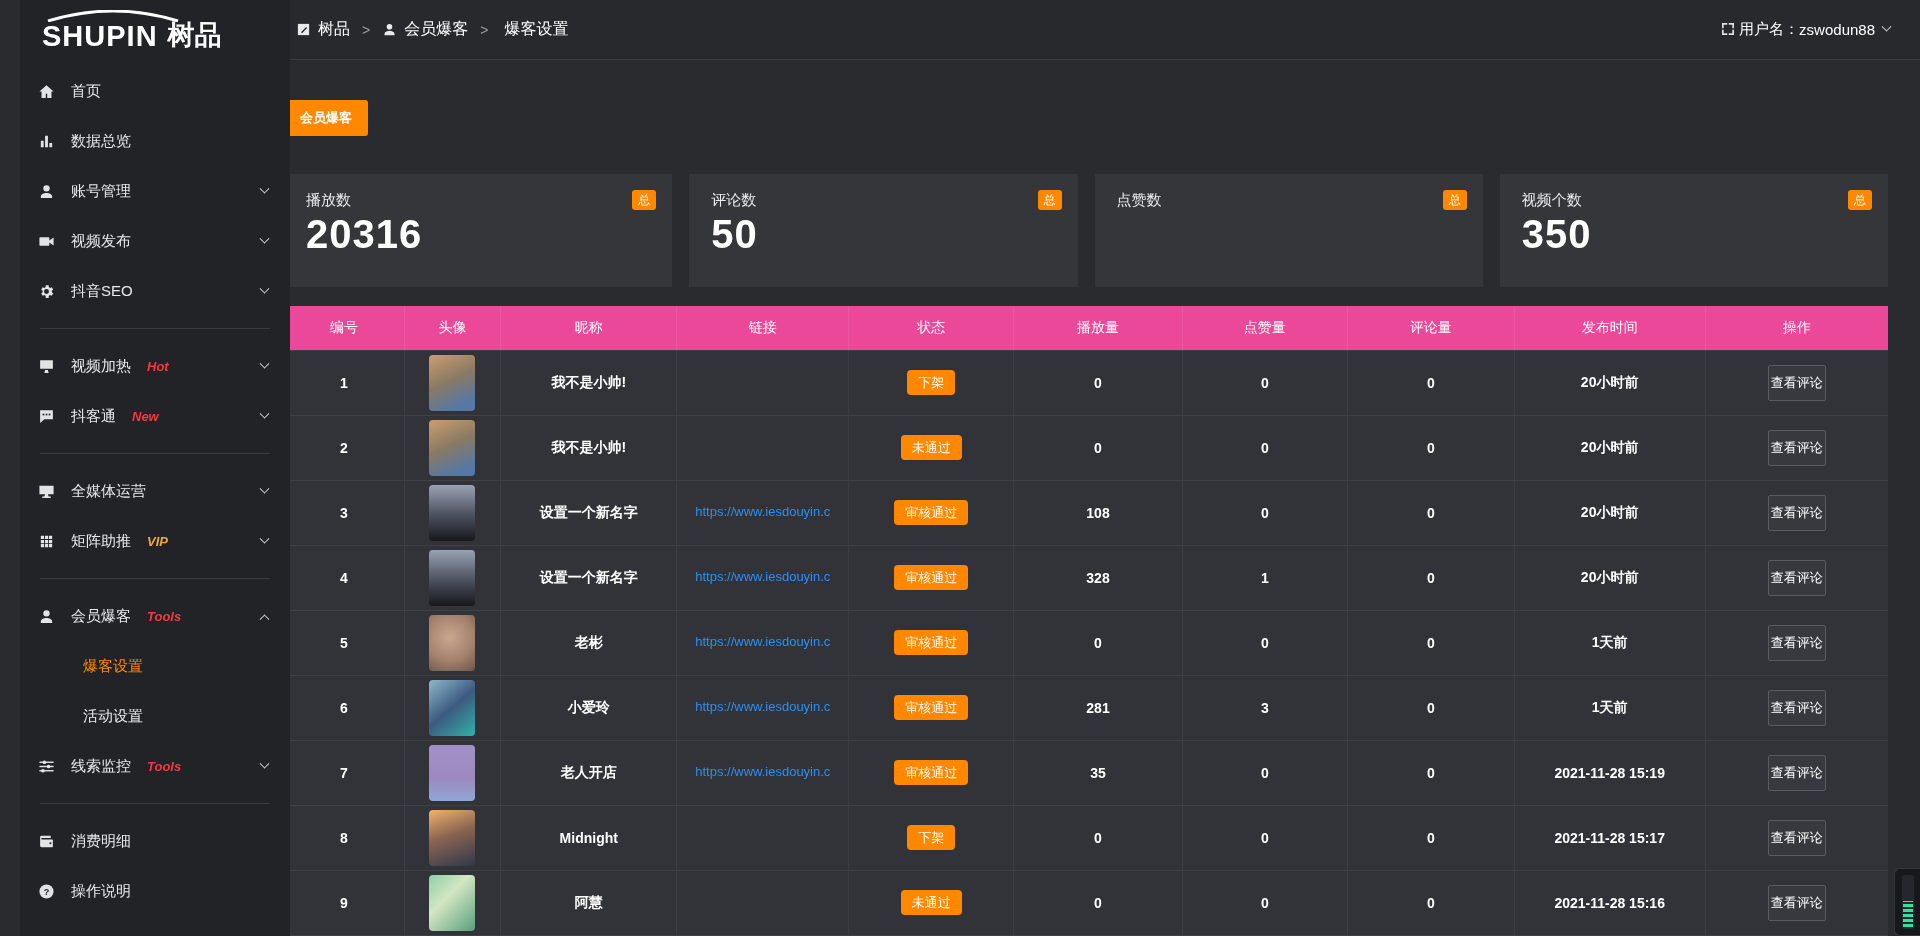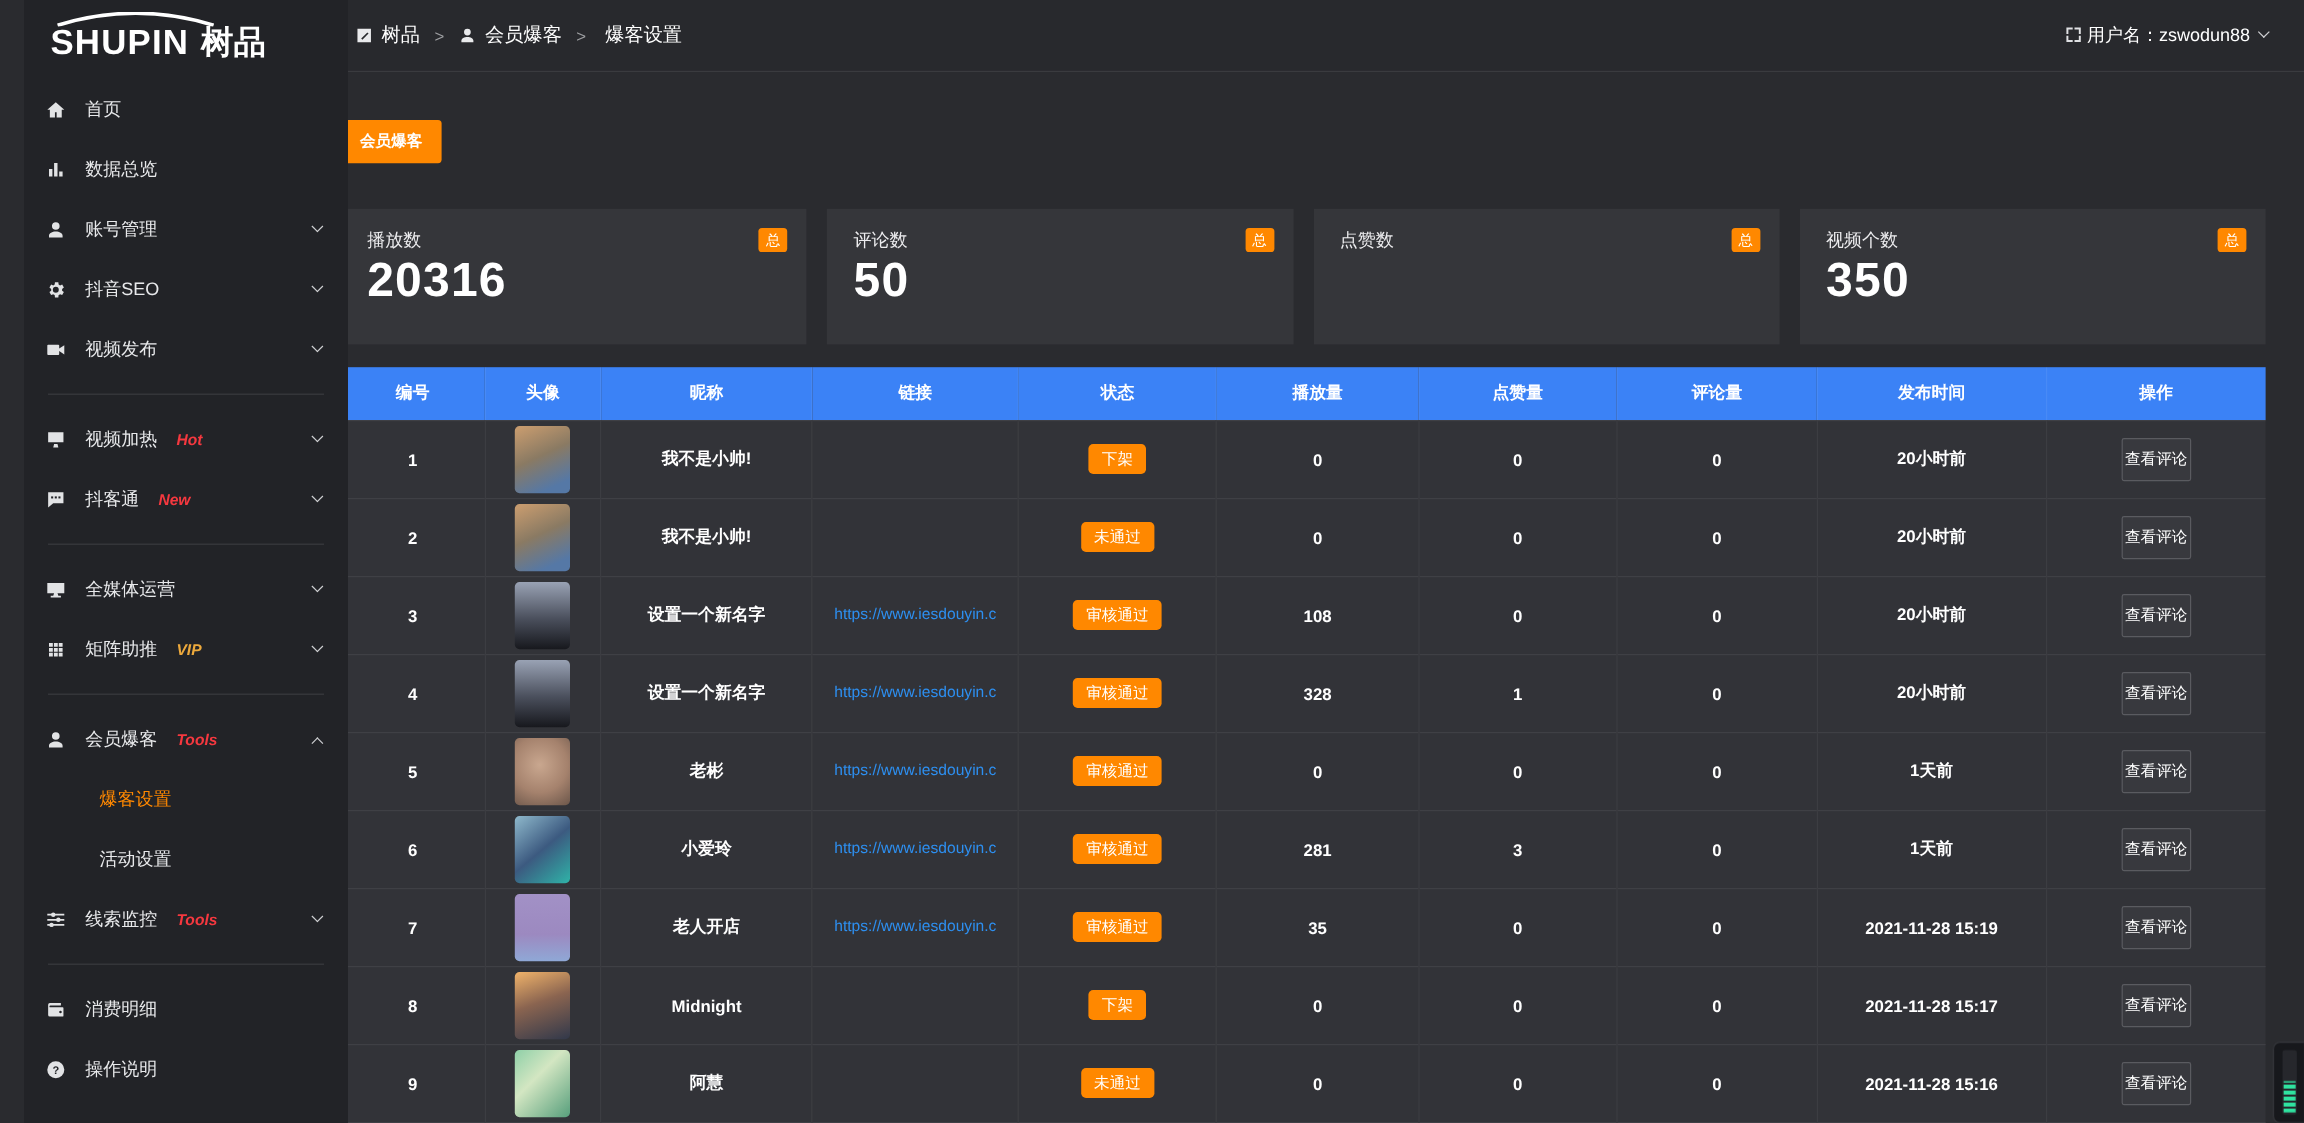--- a/index.html
+++ b/index.html
@@ -47,21 +47,21 @@
     font-family:inherit; padding:9px 16px; border-radius:3px; cursor:pointer; font-weight:700; }
   .stats { display:flex; gap:17px; margin-top:38px; }
   .card { flex:1; height:113px; background:#35363a; position:relative; padding:17px 22px; }
   .card-label { font-size:15px; color:#ececee; }
   .card-value { font-size:40px; font-weight:600; color:#fff; margin-top:2px; letter-spacing:1px; }
   .card-badge { position:absolute; top:16px; right:16px; background:#ff8800; color:#fff; font-size:12px;
     padding:4px 6px; border-radius:3px; line-height:1; }
   
   .table-wrap { margin-top:19px; }
   table { width:100%; border-collapse:collapse; table-layout:fixed; background:#323338; }
-  th { background:#3b82f6; height:44px; font-size:14px; font-weight:700; color:#fff;
+  th { background:#ec4899; height:44px; font-size:14px; font-weight:400; color:#fff;
     border-right:1px solid rgba(255,255,255,0.07); }
   th:last-child { border-right:none; }
   td { height:64px; text-align:center; font-size:14px; font-weight:600; color:#fff;
     border-top:1px solid #3f4045; border-right:1px solid rgba(255,255,255,0.05); vertical-align:middle; }
   td:last-child { border-right:none; }
   .avatar { width:46px; height:56px; margin:4px auto; border-radius:4px; background:#555; }
   .link { color:#2d8ff0; font-size:13px; font-weight:400; text-decoration:none; display:inline-block;
     max-width:96%; white-space:nowrap; overflow:hidden; cursor:pointer; }
   .status { display:inline-block; background:#ff8800; color:#fff; font-size:13px; font-weight:400;
     padding:6px 11px; border-radius:4px; line-height:1; }
@@ -114,34 +114,34 @@
             <path d="M12 12a4.5 4.5 0 1 0-4.5-4.5A4.5 4.5 0 0 0 12 12zm0 2c-4.2 0-8 2.1-8 5v2h16v-2c0-2.9-3.8-5-8-5z"></path>
           </svg>
         </span>
         <span class="mi-label">账号管理</span>
 
         <i class="chev down"></i>
       </div>
       <div class="menu-item">
         <span class="mi-icon">
           <svg viewBox="0 0 24 24" fill="#e2e3e5">
+            <path d="M16 10.5V7a1 1 0 0 0-1-1H3a1 1 0 0 0-1 1v10a1 1 0 0 0 1 1h12a1 1 0 0 0 1-1v-3.5l6 4v-11z"></path>
+          </svg>
+        </span>
+        <span class="mi-label">视频发布</span>
+
+        <i class="chev down"></i>
+      </div>
+      <div class="menu-item">
+        <span class="mi-icon">
+          <svg viewBox="0 0 24 24" fill="#e2e3e5">
             <path d="M19.4 13a7.5 7.5 0 0 0 0-2l2.1-1.6-2-3.5-2.5 1a7.5 7.5 0 0 0-1.7-1L15 3h-4l-.3 2.9a7.5 7.5 0 0 0-1.7 1l-2.5-1-2 3.5L6.6 11a7.5 7.5 0 0 0 0 2l-2.1 1.6 2 3.5 2.5-1a7.5 7.5 0 0 0 1.7 1L11 21h4l.3-2.9a7.5 7.5 0 0 0 1.7-1l2.5 1 2-3.5zM12 15.5A3.5 3.5 0 1 1 15.5 12 3.5 3.5 0 0 1 12 15.5z"></path>
           </svg>
         </span>
         <span class="mi-label">抖音SEO</span>
-
-        <i class="chev down"></i>
-      </div>
-      <div class="menu-item">
-        <span class="mi-icon">
-          <svg viewBox="0 0 24 24" fill="#e2e3e5">
-            <path d="M16 10.5V7a1 1 0 0 0-1-1H3a1 1 0 0 0-1 1v10a1 1 0 0 0 1 1h12a1 1 0 0 0 1-1v-3.5l6 4v-11z"></path>
-          </svg>
-        </span>
-        <span class="mi-label">视频发布</span>
 
         <i class="chev down"></i>
       </div>
       <div class="menu-item divider">
         
         
         
         
       </div>
       <div class="menu-item">

